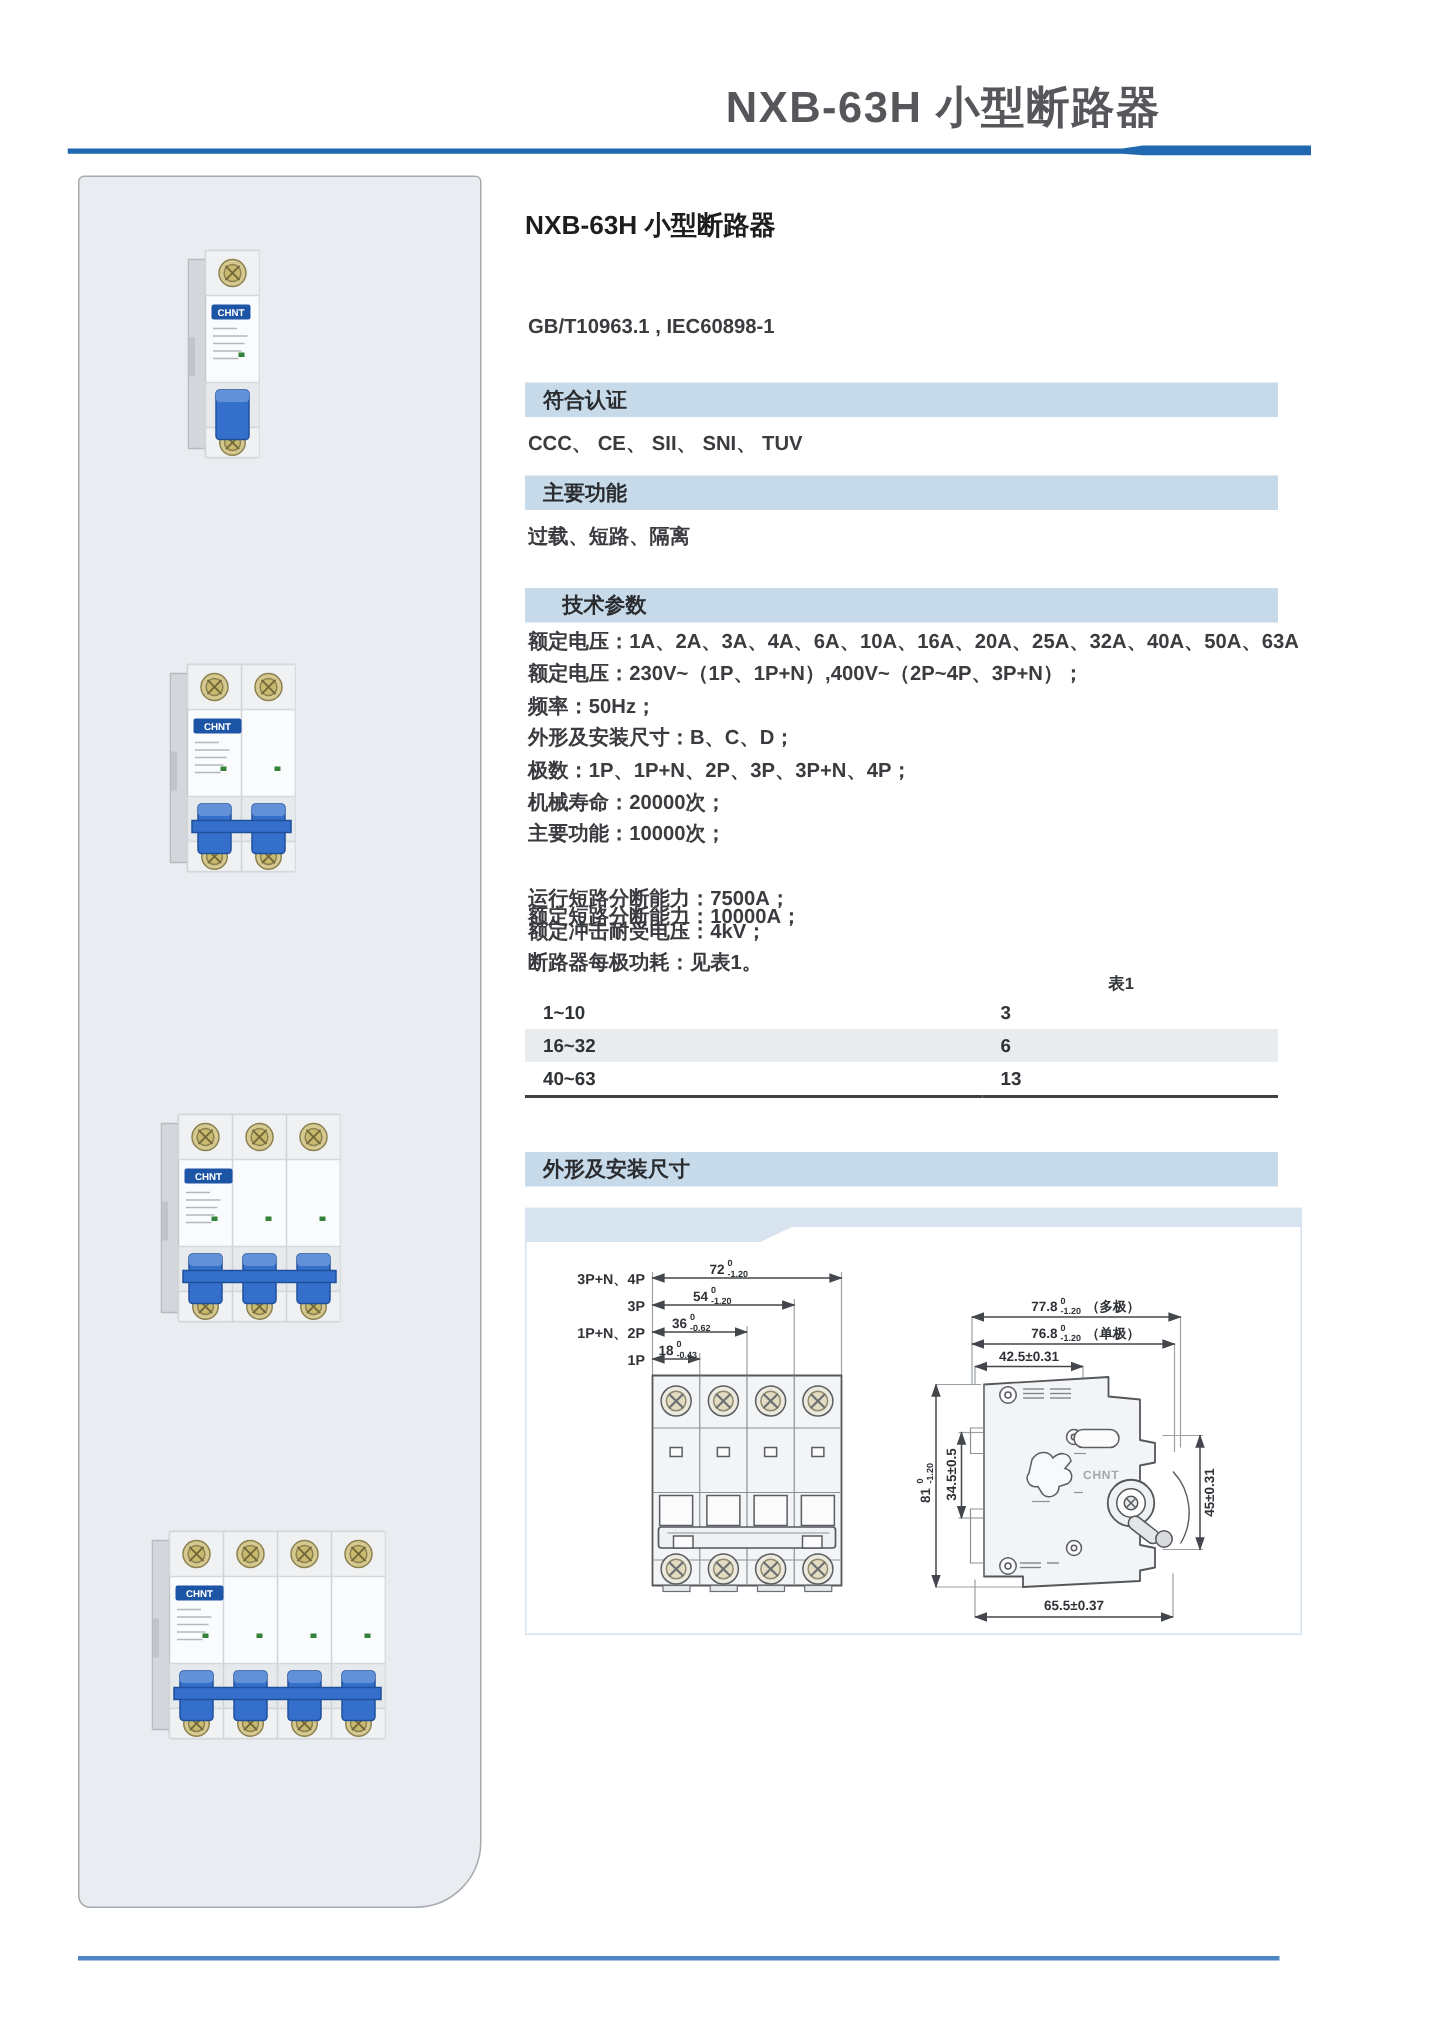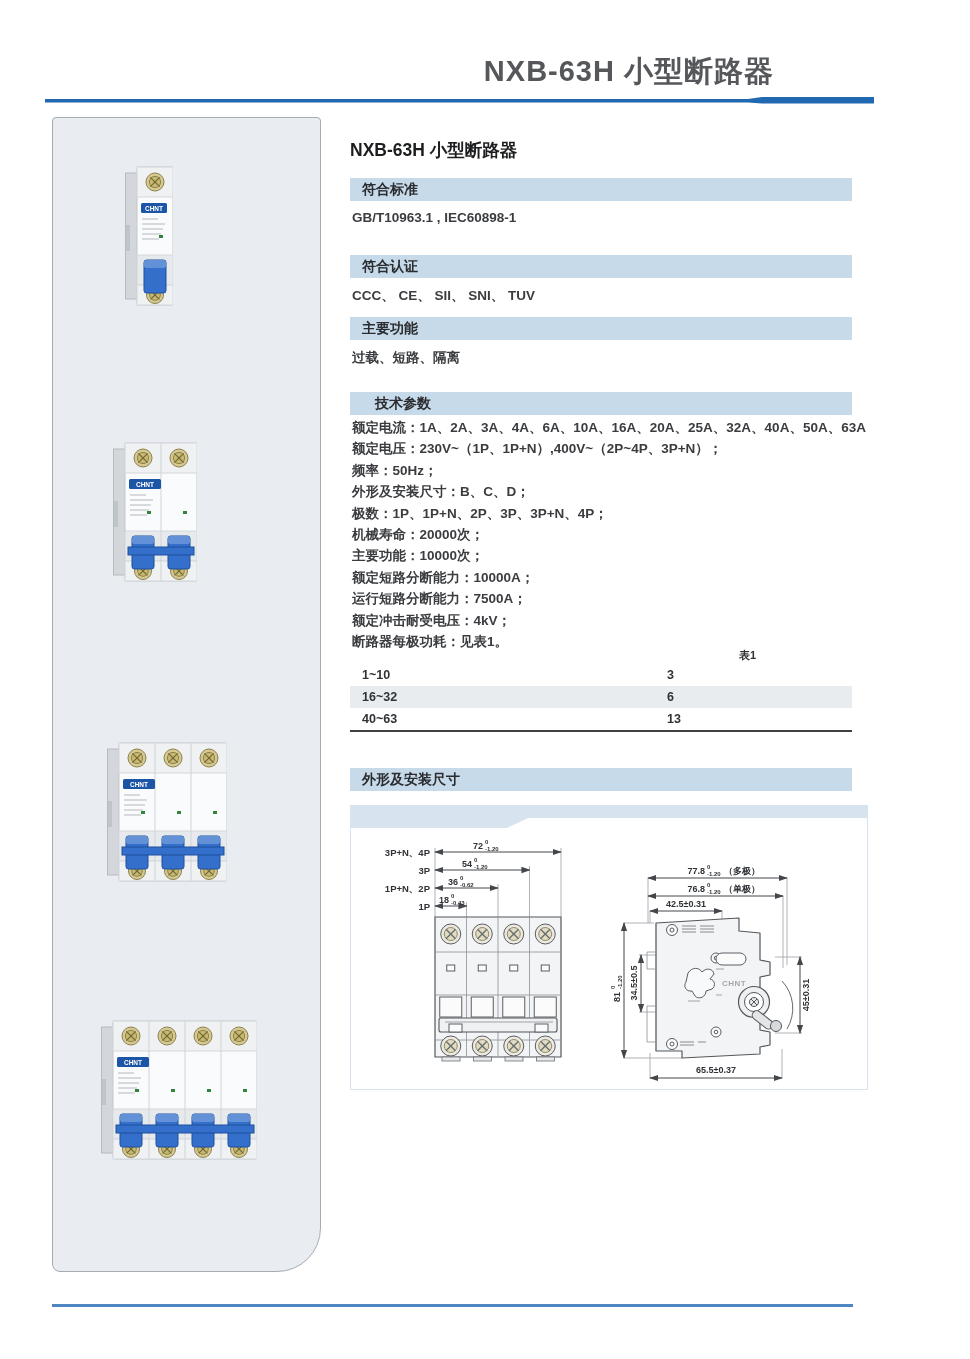--- a/index.html
+++ b/index.html
@@ -226,46 +226,43 @@
           <line x1="17" y1="56" x2="33" y2="56" stroke="#b3b8bd"></line>
           <line x1="17" y1="61" x2="40" y2="61" stroke="#b3b8bd"></line>
           <line x1="17" y1="66" x2="38" y2="66" stroke="#b3b8bd"></line>
           <line x1="17" y1="71" x2="36" y2="71" stroke="#b3b8bd"></line>
           <line x1="17" y1="76" x2="34" y2="76" stroke="#b3b8bd"></line>
         </svg></div>
   </div>
 
   <div class="content-title">NXB-63H 小型断路器</div>
 
-  <div class="secbar" style="top:178px;">
-    <span>符合标准</span>
-  </div>
   <div class="body-line" style="top:210px;">GB/T10963.1 , IEC60898-1</div>
 
   <div class="secbar" style="top:255px;">
     <span>符合认证</span>
   </div>
   <div class="body-line" style="top:287px;">CCC、 CE、 SII、 SNI、 TUV</div>
 
   <div class="secbar" style="top:317px;">
     <span>主要功能</span>
   </div>
   <div class="body-line" style="top:349px;">过载、短路、隔离</div>
 
   <div class="secbar" style="top:392px;padding-left:25px;">
     <span>技术参数</span>
   </div>
-  <div class="body-line" style="top:419px;">额定电流：1A、2A、3A、4A、6A、10A、16A、20A、25A、32A、40A、50A、63A</div>
+  <div class="body-line" style="top:419px;">额定电压：1A、2A、3A、4A、6A、10A、16A、20A、25A、32A、40A、50A、63A</div>
   <div class="body-line" style="top:440px;">额定电压：230V~（1P、1P+N）,400V~（2P~4P、3P+N）；</div>
   <div class="body-line" style="top:462px;">频率：50Hz；</div>
   <div class="body-line" style="top:483px;">外形及安装尺寸：B、C、D；</div>
   <div class="body-line" style="top:505px;">极数：1P、1P+N、2P、3P、3P+N、4P；</div>
   <div class="body-line" style="top:526px;">机械寿命：20000次；</div>
   <div class="body-line" style="top:547px;">主要功能：10000次；</div>
-  <div class="body-line" style="top:569px;">额定短路分断能力：10000A；</div>
+  <div class="body-line" style="top:602px;">额定短路分断能力：10000A；</div>
   <div class="body-line" style="top:590px;">运行短路分断能力：7500A；</div>
   <div class="body-line" style="top:612px;">额定冲击耐受电压：4kV；</div>
   <div class="body-line" style="top:633px;">断路器每极功耗：见表1。</div>
 
   <div class="tbl-caption">表1</div>
 
   <table class="tbl">
     <colgroup>
         <col style="width:305px">
         <col style="width:197px">

